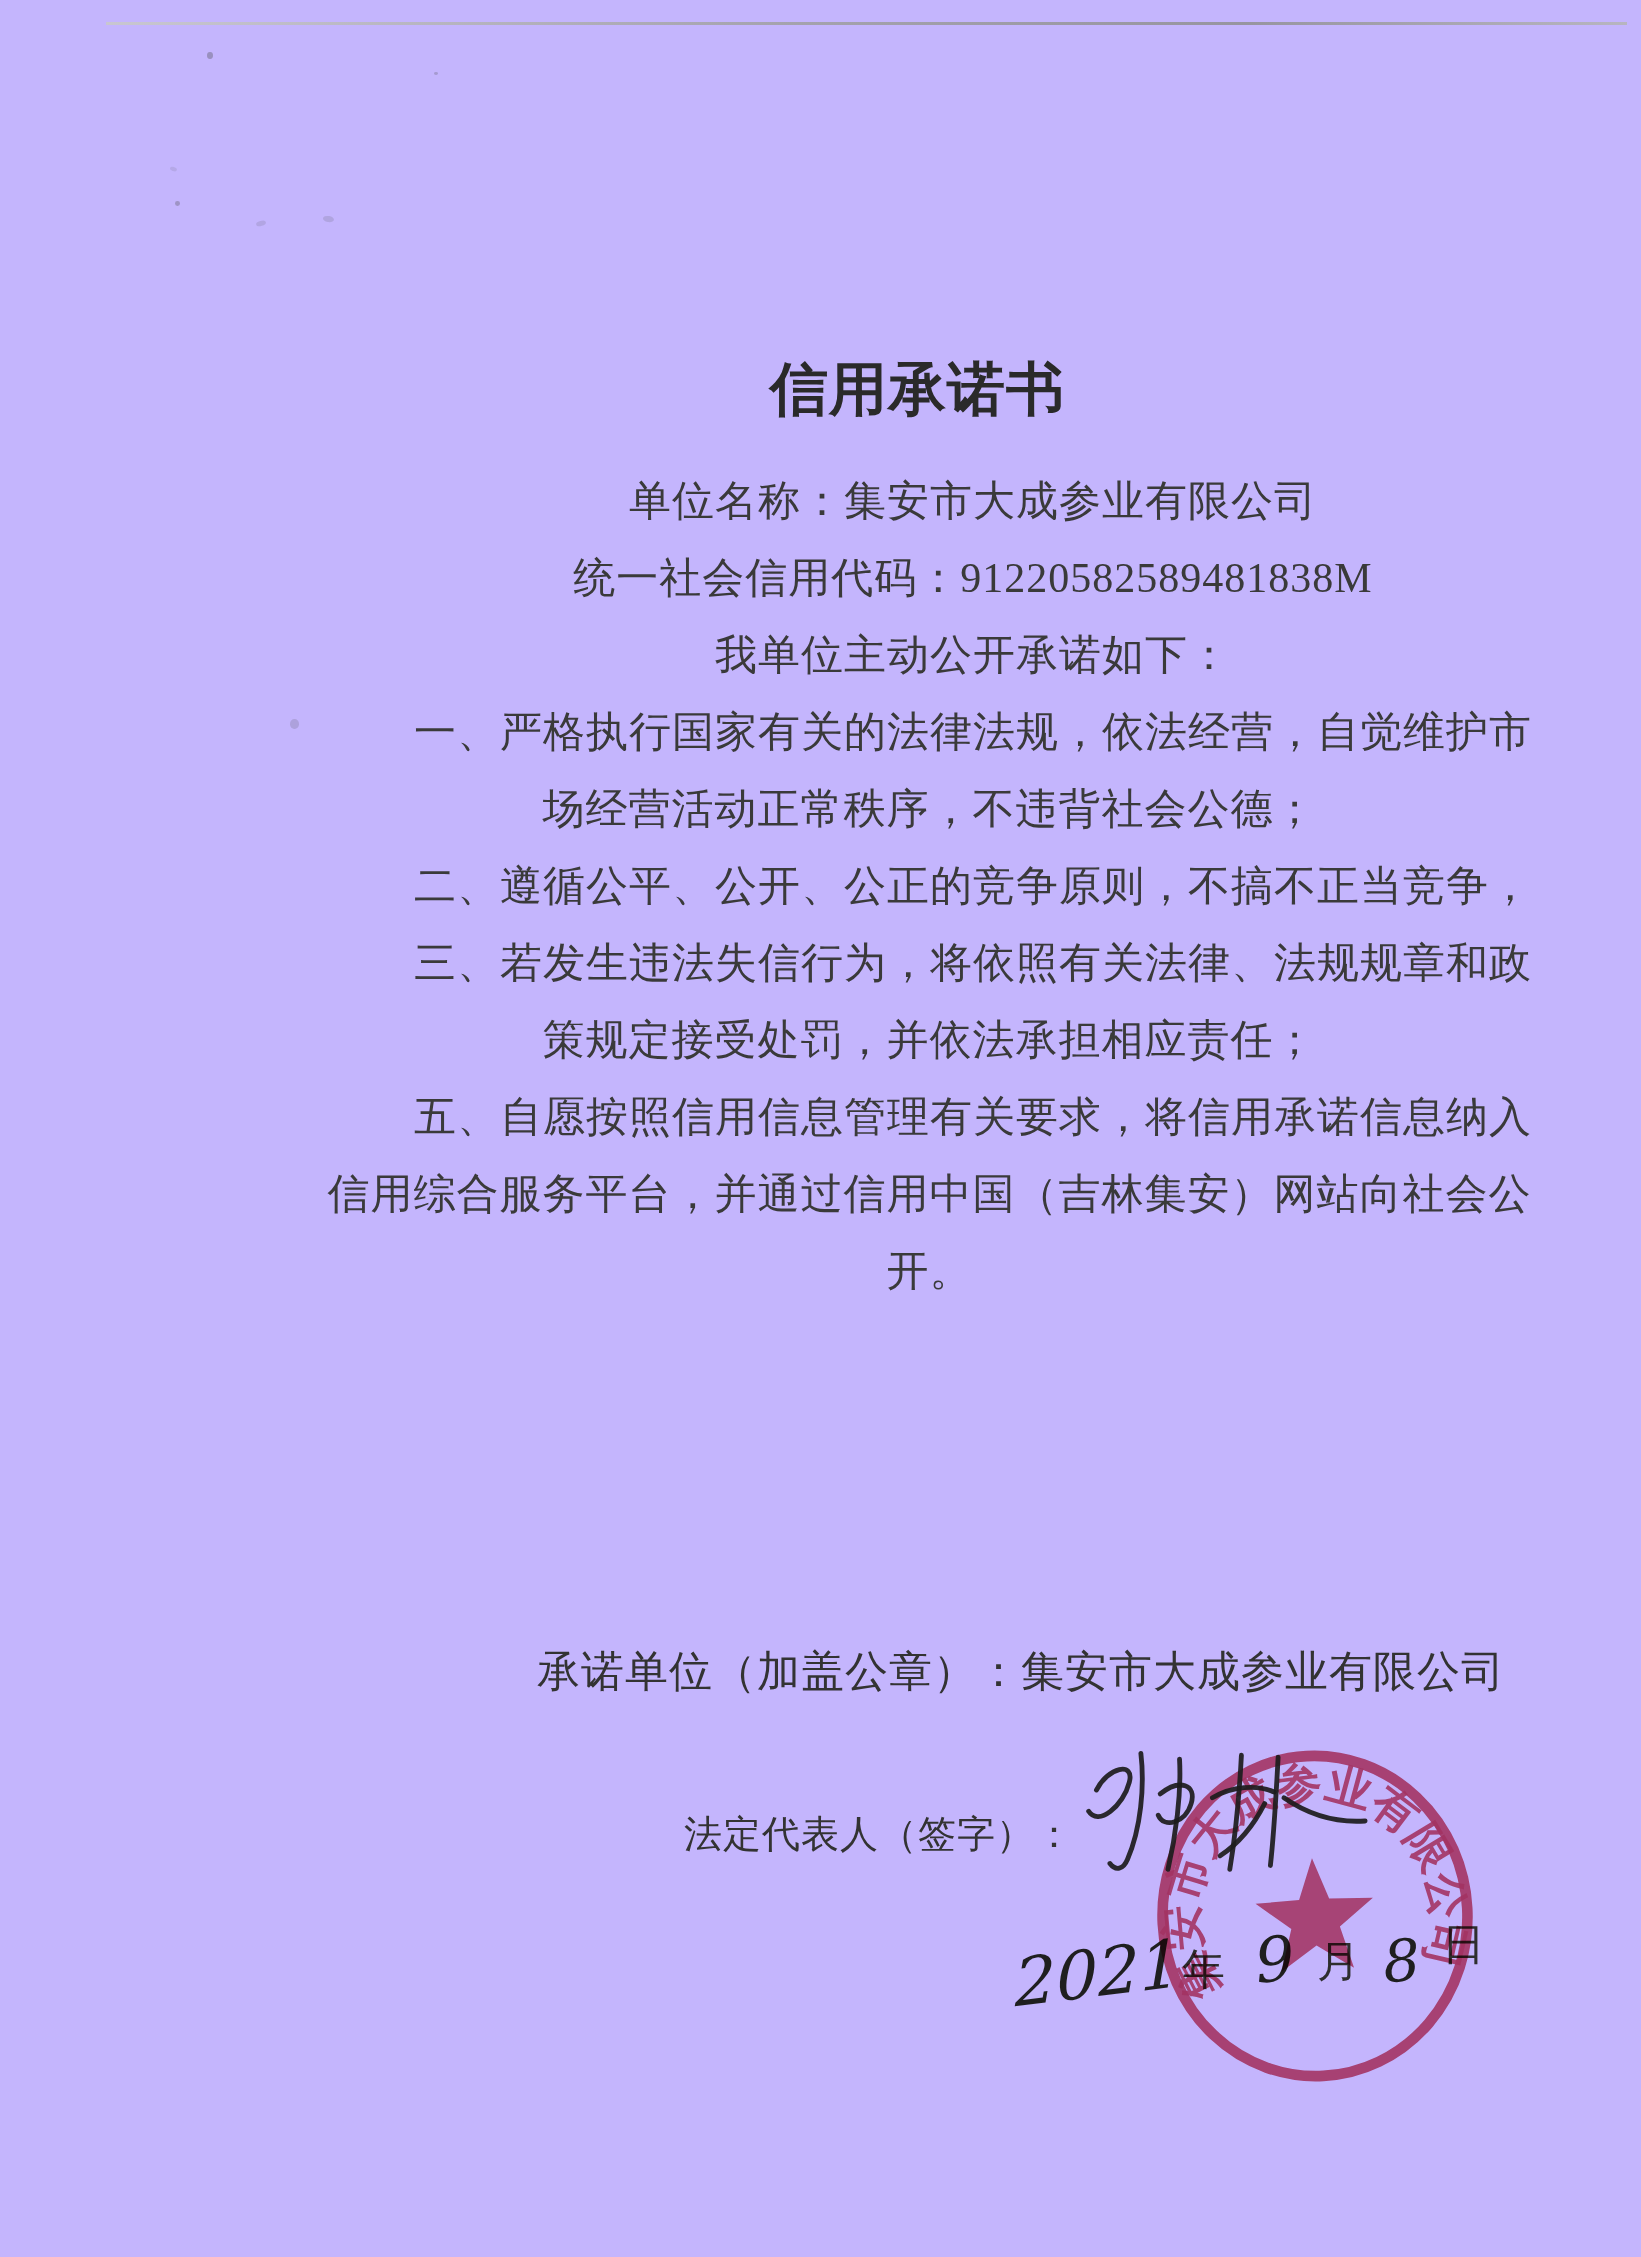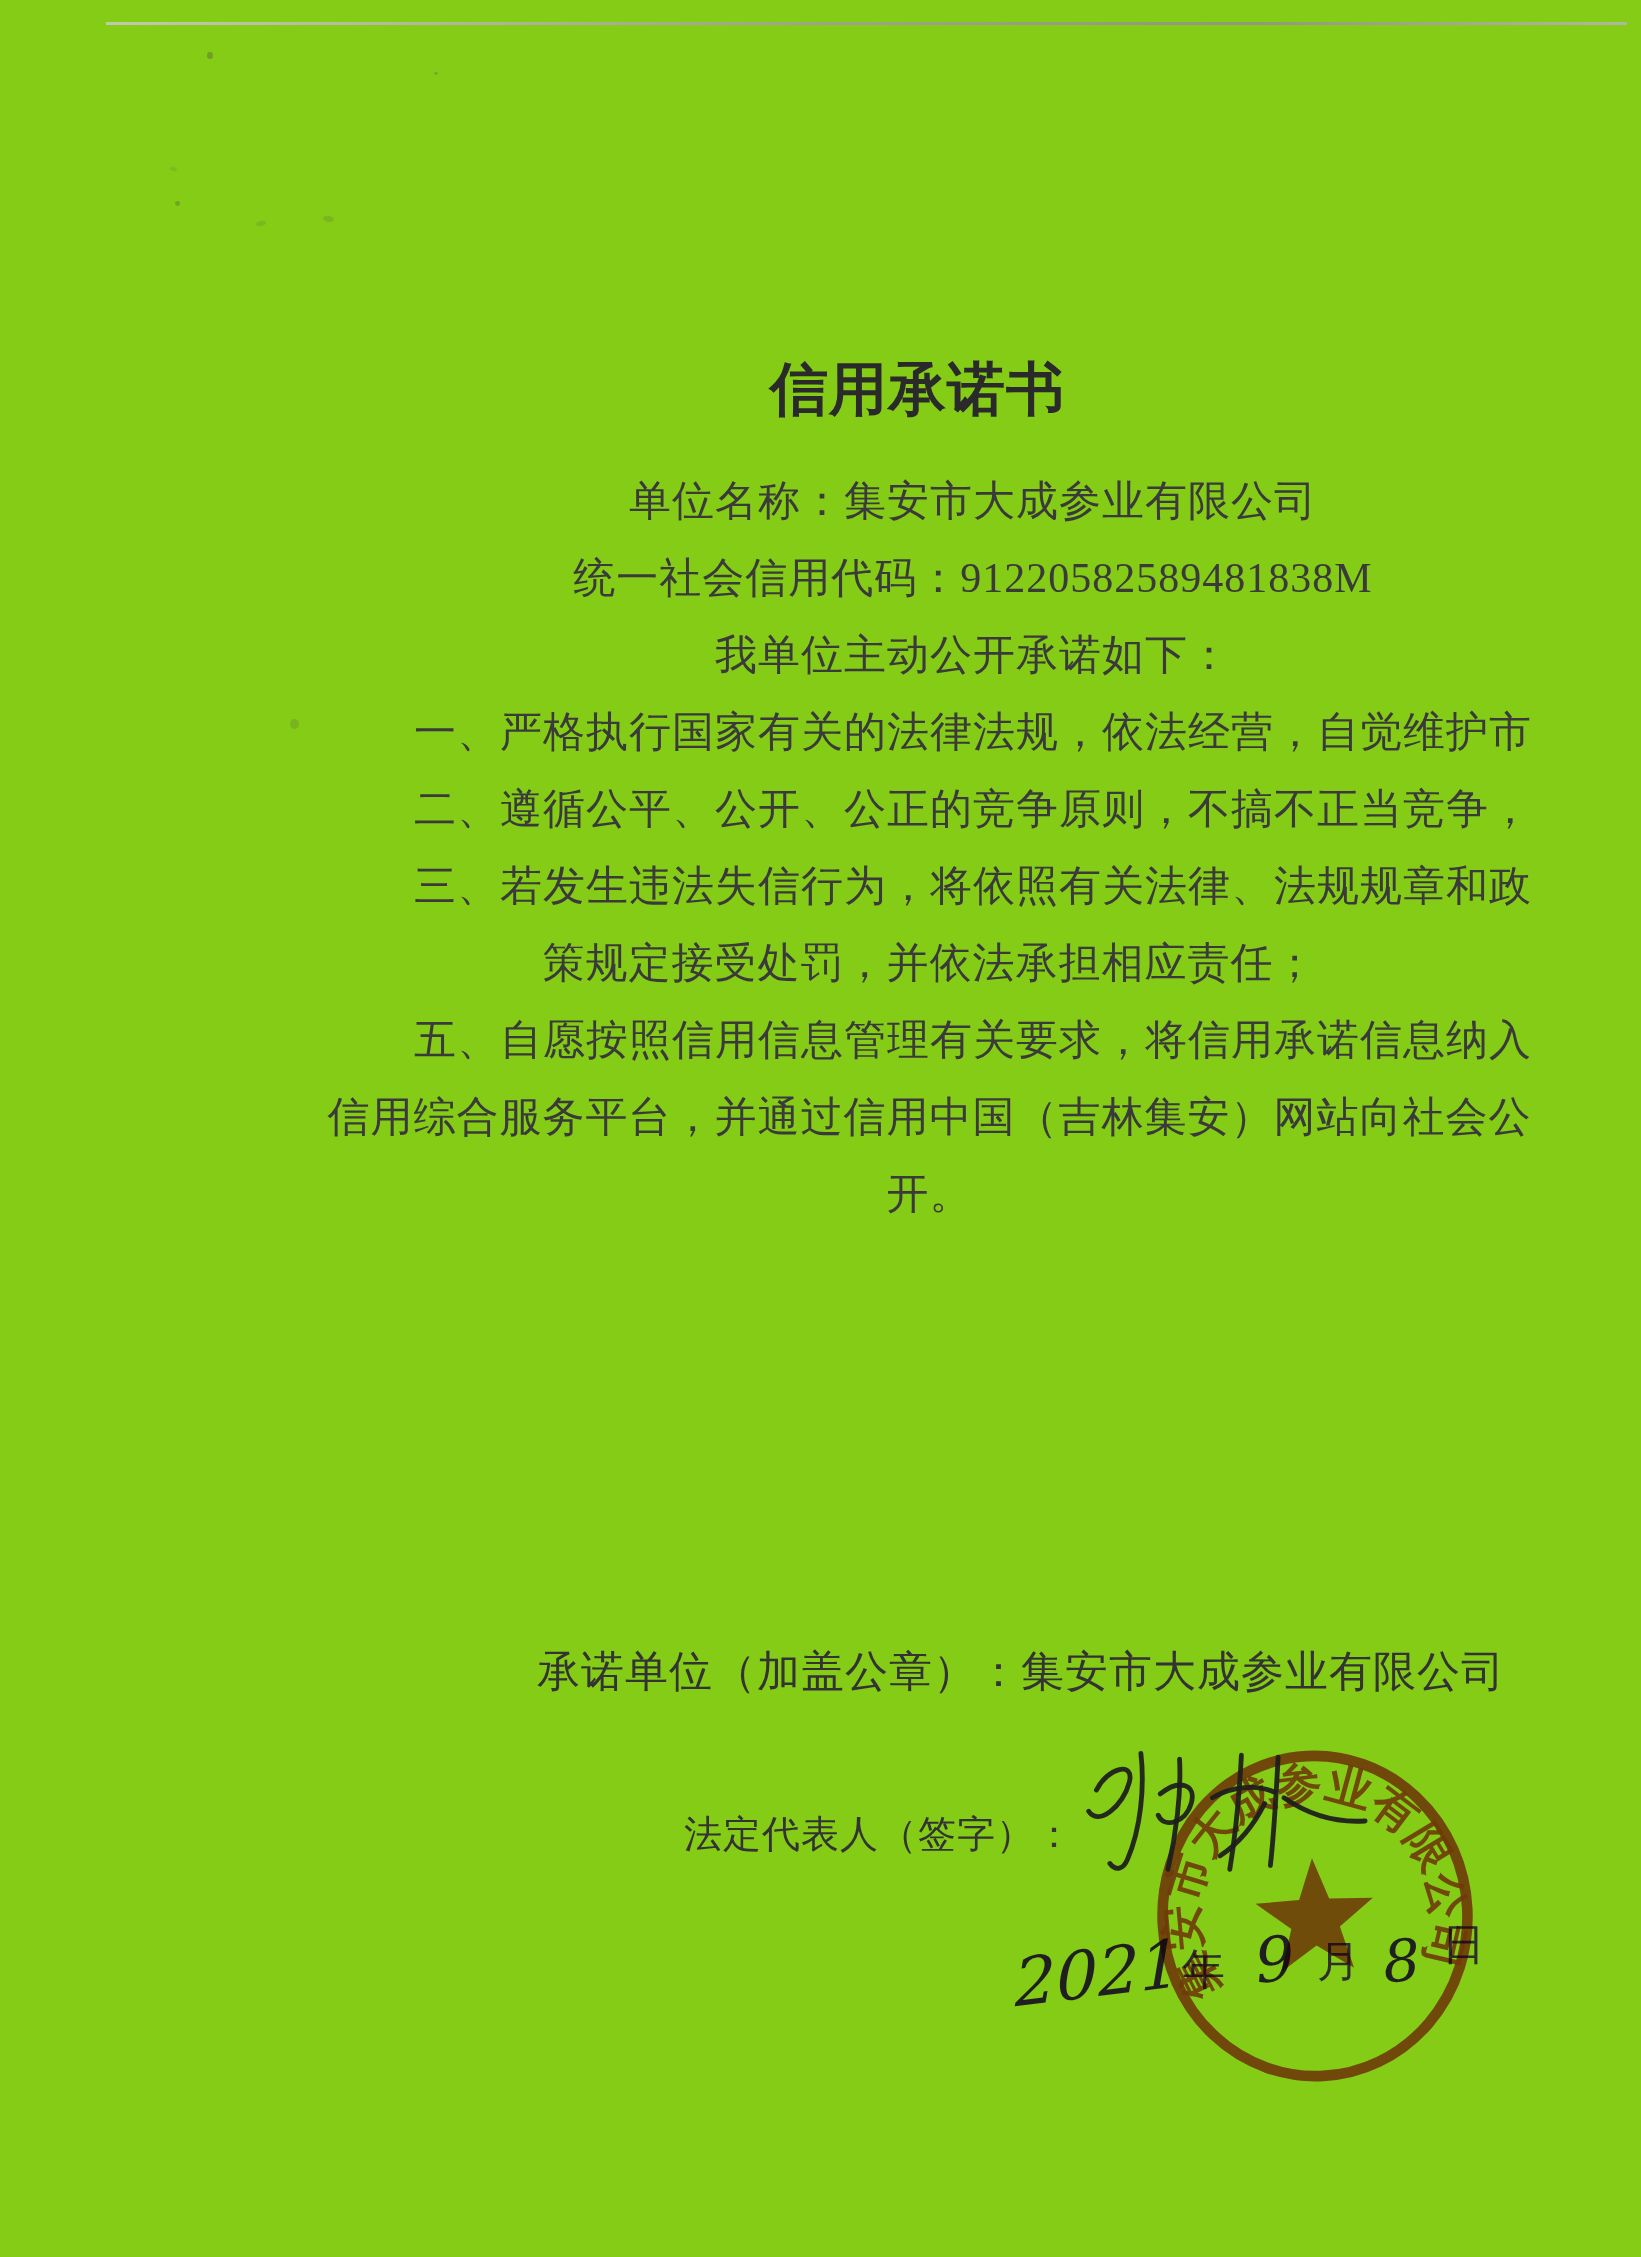--- a/index.html
+++ b/index.html
@@ -1,18 +1,18 @@
 <!DOCTYPE html>
 <html><head>
 <meta charset="utf-8">
 <style>
   html,body{margin:0;padding:0;background:#ffffff;}
   .page{
     position:relative;width:1641px;height:2257px;overflow:hidden;
-    background:#84cc16;
+    background:#c4b5fd;
     font-family:"Liberation Serif",serif;color:#383838;
   }
   
   .scan-line{position:absolute;top:22px;left:106px;width:1521px;height:2.9px;
     background:linear-gradient(to right,#c9c9c9,#9f9f9f 45%,#8f8f8f 75%,#b5b5b5);opacity:.85;}
   .speck{position:absolute;background:#4a4a4a;border-radius:50%;opacity:.35;}
   .sp1{left:207px;top:52px;width:5.8px;height:6.8px;}
   .sp2{left:434px;top:72px;width:3.9px;height:2.9px;opacity:.25;}
   .sp3{left:170px;top:167px;width:6.8px;height:3.9px;opacity:.12;transform:rotate(20deg);}
   .sp4{left:175px;top:201px;width:4.8px;height:4.8px;opacity:.3;}
@@ -76,20 +76,21 @@
   <div class="speck sp6"></div>
   <div class="speck sp7"></div>
 
   <h1 class="doc-title">信用承诺书</h1>
 
   <div class="body-text">
     <div class="line indent">单位名称：集安市大成参业有限公司</div>
     <div class="line indent">统一社会信用代码：91220582589481838M</div>
     <div class="line indent">我单位主动公开承诺如下：</div>
     <div class="line indent">一、严格执行国家有关的法律法规，依法经营，自觉维护市</div>
+    <div class="line">场经营活动正常秩序，不违背社会公德；</div>
     <div class="line indent">二、遵循公平、公开、公正的竞争原则，不搞不正当竞争，</div>
     <div class="line indent">三、若发生违法失信行为，将依照有关法律、法规规章和政</div>
     <div class="line">策规定接受处罚，并依法承担相应责任；</div>
     <div class="line indent">五、自愿按照信用信息管理有关要求，将信用承诺信息纳入</div>
     <div class="line">信用综合服务平台，并通过信用中国（吉林集安）网站向社会公</div>
     <div class="line">开。</div>
   </div>
 
   <div class="unit-line">承诺单位（加盖公章）：集安市大成参业有限公司</div>
 

